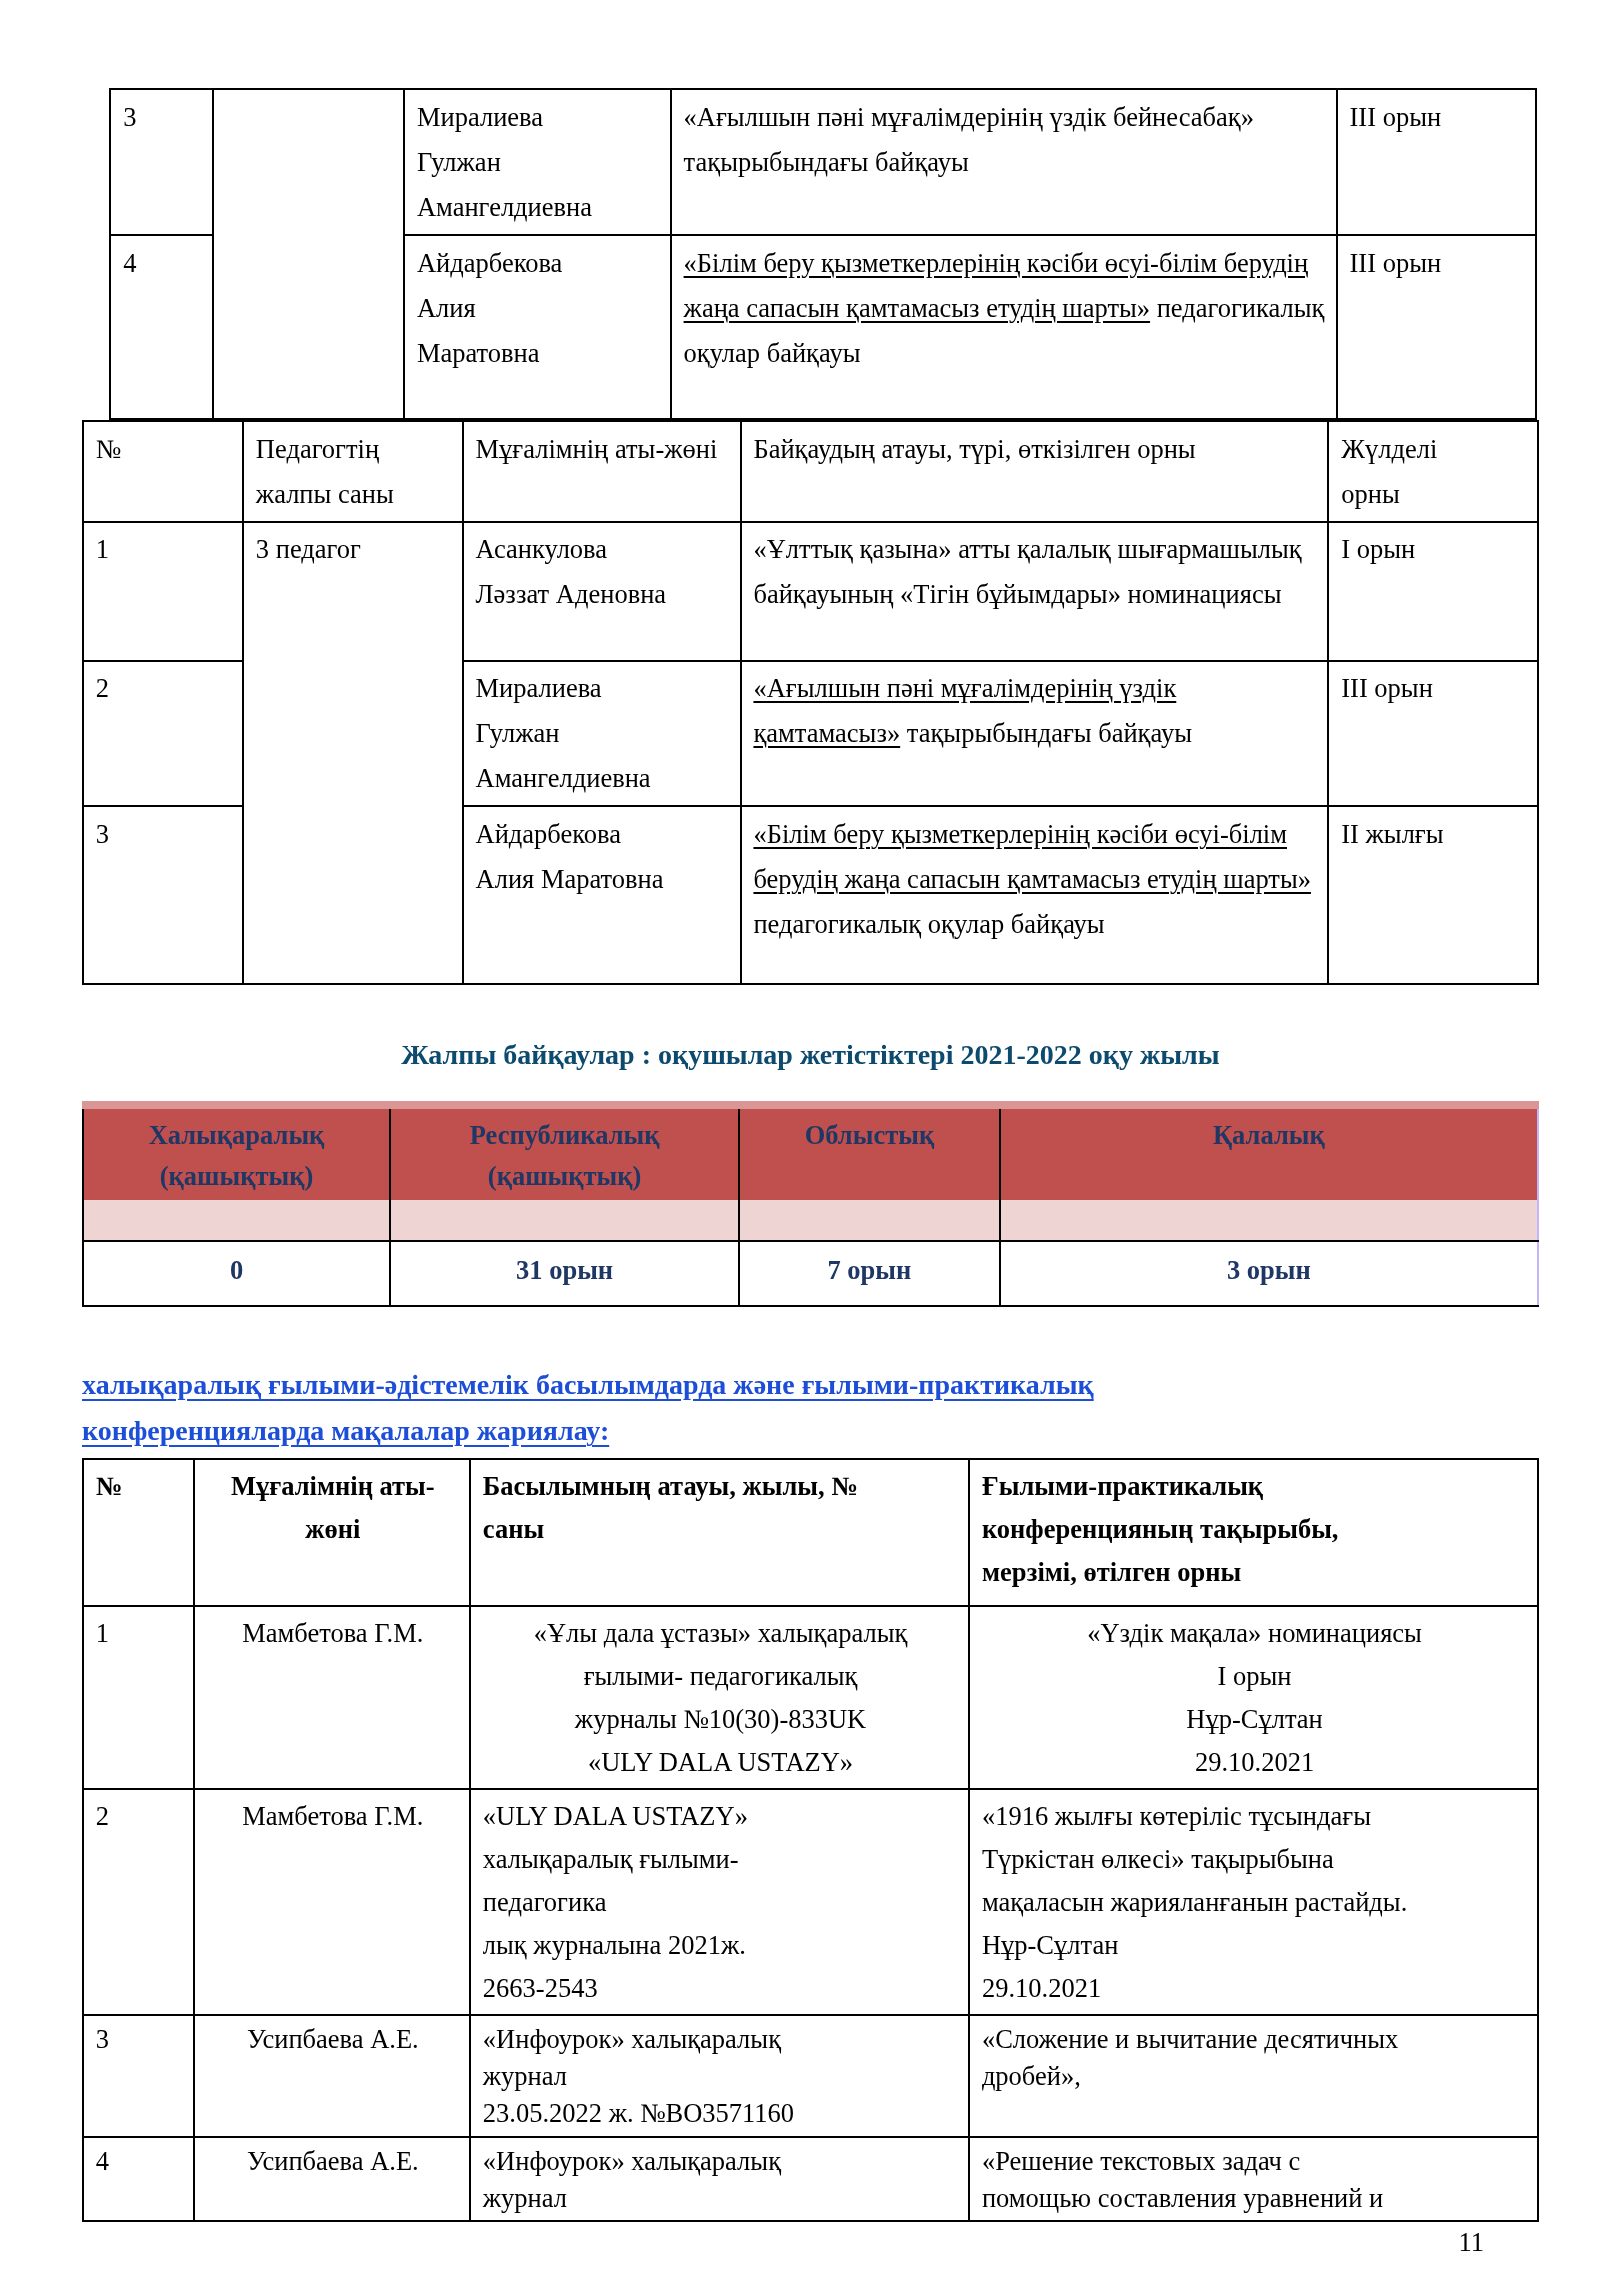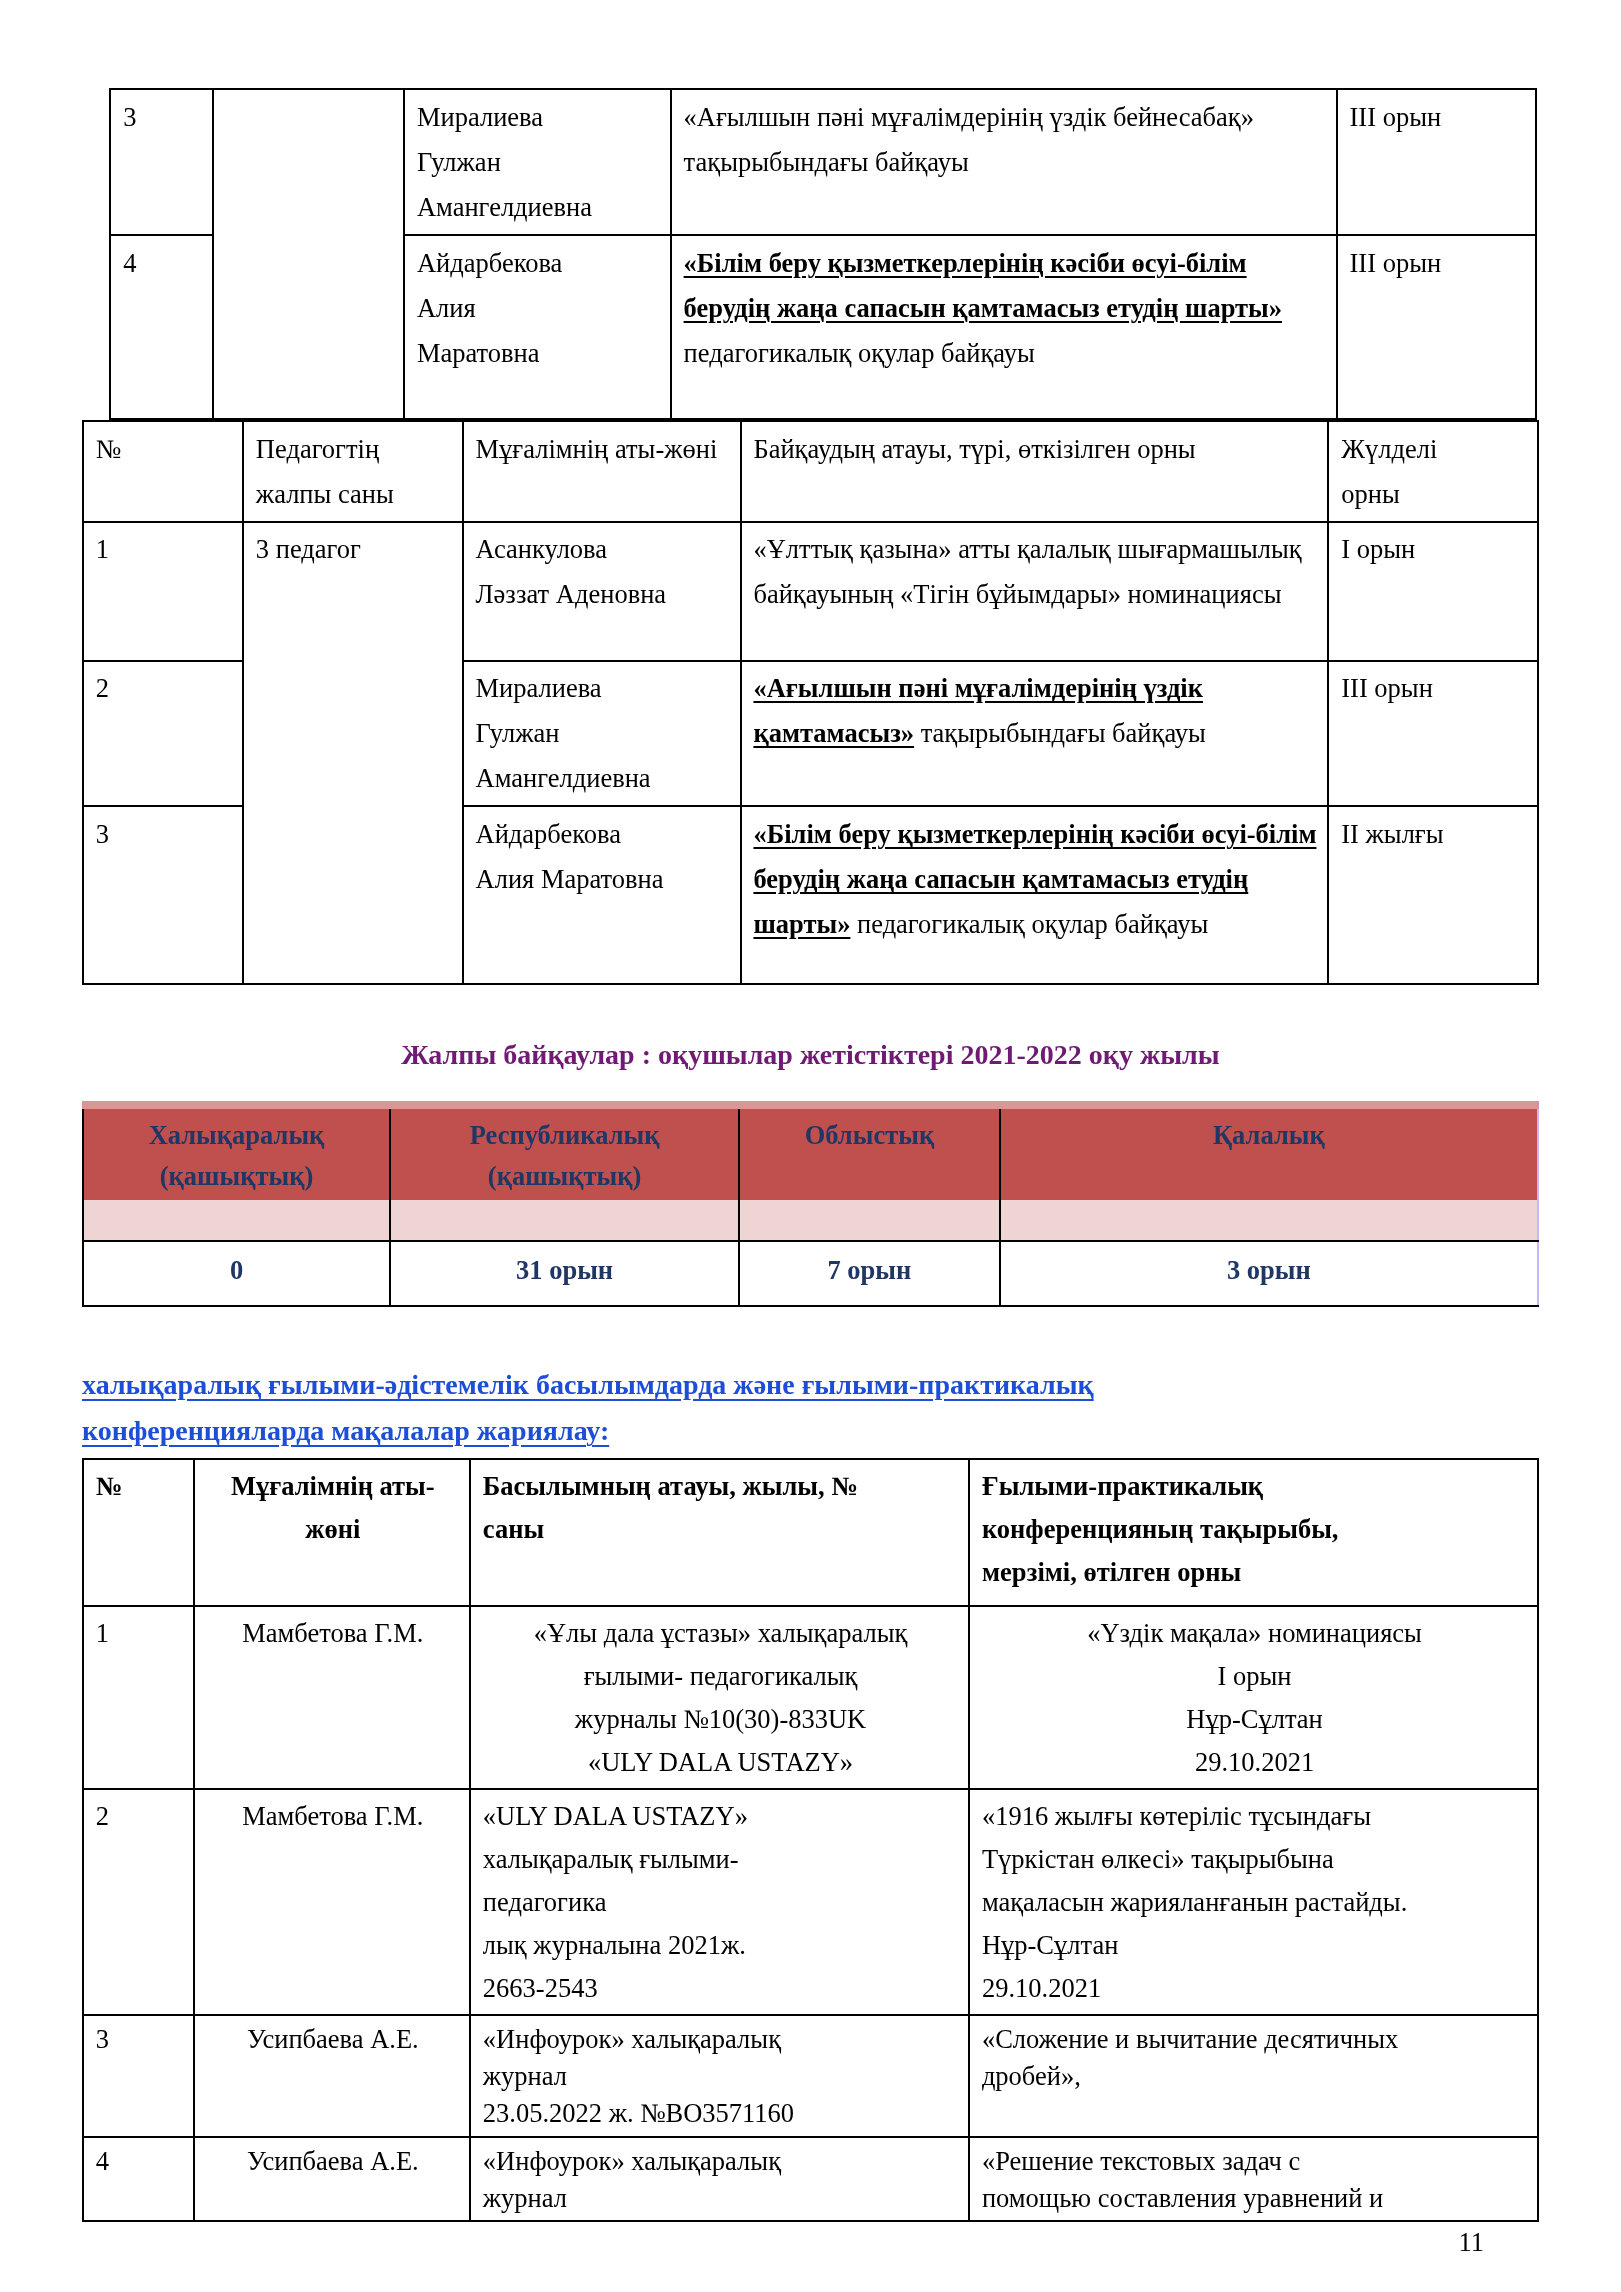--- a/index.html
+++ b/index.html
@@ -18,42 +18,42 @@
   .tbl td {
     border:2px solid #000;
     vertical-align:top;
     padding:4.9px 9.8px 3.9px 11.8px;
     font-size:26.5px;
     line-height:45px;
     overflow:hidden;
   }
   .tbl { border:2.9px solid #000; }
   .prewrap { white-space:pre-line; }
-  .u { text-decoration:underline; text-decoration-thickness:2px; text-underline-offset:3.9px;font-weight:bold; }
+  .u { text-decoration:underline; text-decoration-thickness:2px; text-underline-offset:3.9px; }
 
   
   .tbl-top { width:1428px; margin-left:27.4px; }
   .tbl-top tr.r1 { height:143px; }
   .tbl-top tr.r2 { height:184px; }
 
   .doc-title {
     font-size:28px; font-weight:bold; text-align:center;
     margin:7.8px 0 7.8px 0; line-height:39px;
   }
 
   
   .tbl-city tr.hdr { height:94px; }
   .tbl-city tr.r1 { height:139px; }
   .tbl-city tr.r2 { height:139px; }
   .tbl-city tr.r3 { height:178px; }
 
   .summary-title {
     margin-top:49px;
     font-size:28px; font-weight:bold; text-align:center;
-    color:#701a75; line-height:41px;
+    color:#0c4a6e; line-height:41px;
   }
 
   
   .red-wrap { margin-top:25.5px; }
   .red-strip { height:7.8px; background:#d99694; }
   .tbl-red { table-layout:fixed; width:100%; }
   .tbl-red td {
     border-left:2px solid #000; border-top:none; border-bottom:none;
     vertical-align:top; text-align:center; overflow:hidden;
     font-size:26.5px; font-weight:bold; color:#1f3764; line-height:41px;

